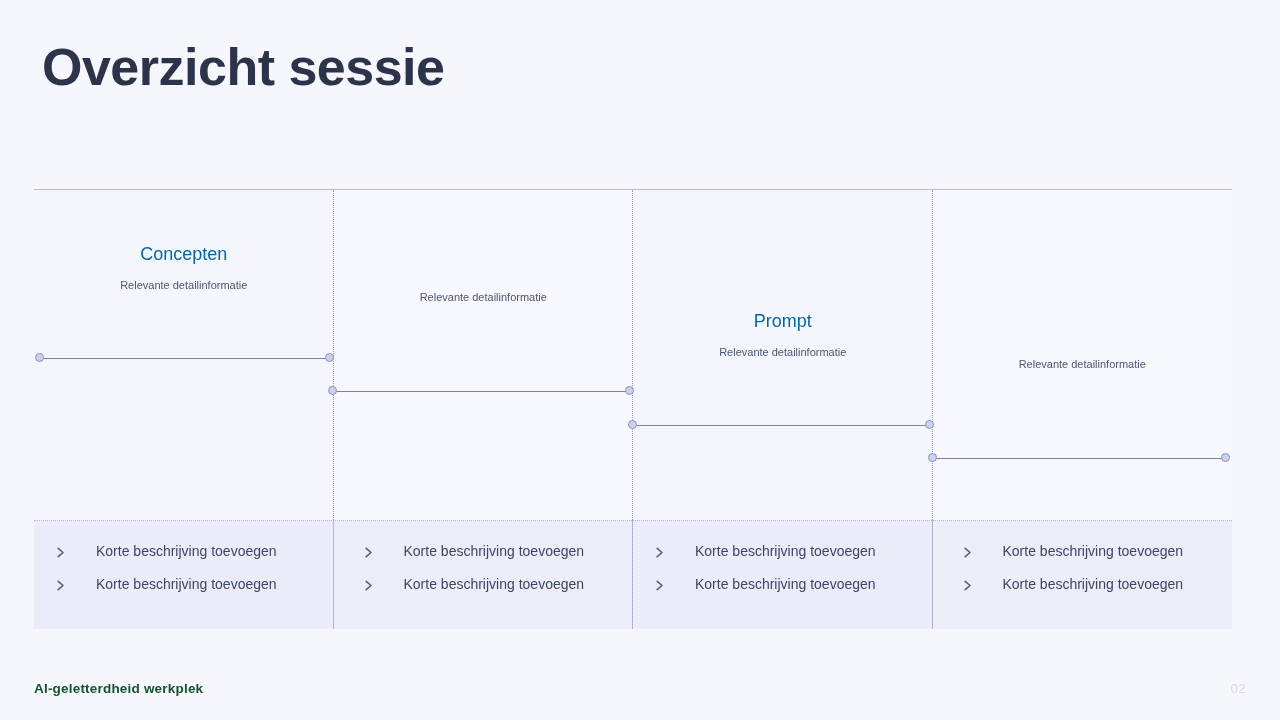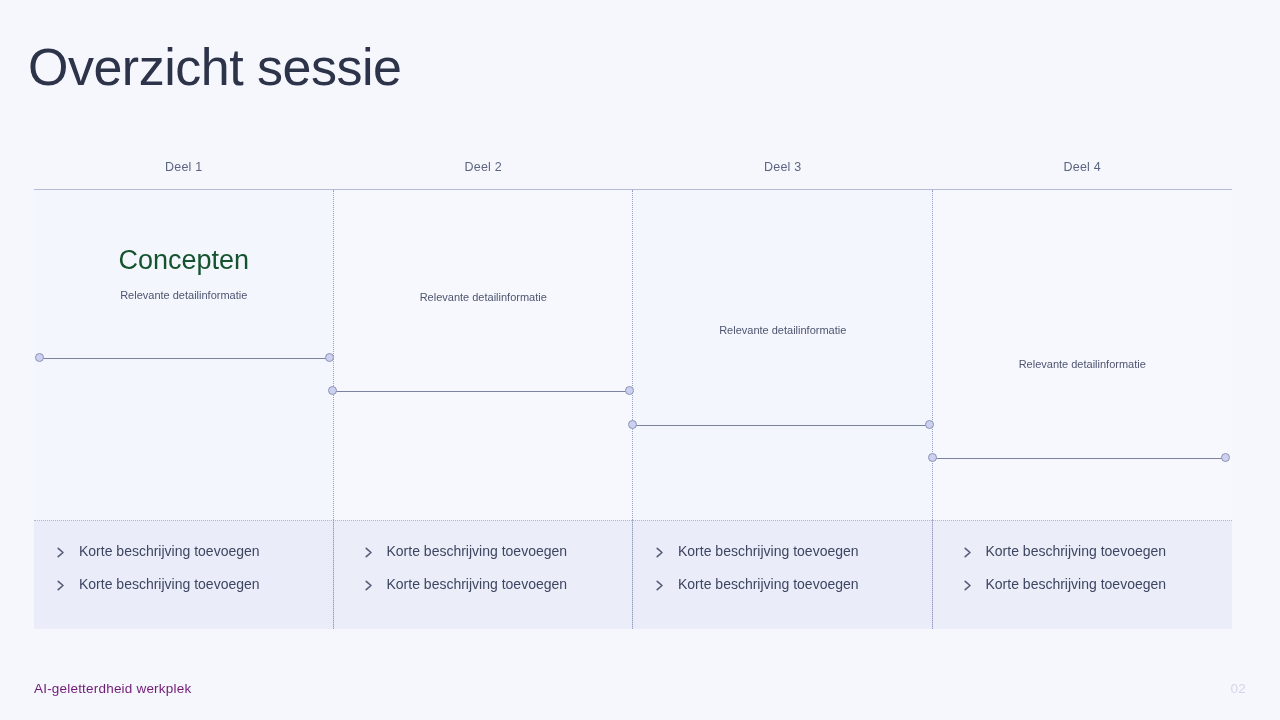--- a/index.html
+++ b/index.html
@@ -12,24 +12,24 @@
     background: #f6f7fd;
     font-family: "Liberation Sans", sans-serif;
     overflow: hidden;
     position: relative;
     -webkit-font-smoothing: antialiased;
   }
 
   
   .slide-title {
     position: absolute;
-    left: 28px;
+    left: 42px;
     top: 38px;
     font-size: 52px;
-    font-weight: 400;
+    font-weight: 700;
     color: #2d3349;
     letter-spacing: -0.5px;
     line-height: 1.15;
   }
 
   
   .diagram {
     position: absolute;
     left: 34px;
     top: 158px;
@@ -101,23 +101,23 @@
   .col-title-wrap {
     flex: 1 1 0;
     text-align: center;
   }
   .col-title-wrap.s0 { padding-top: 54px; }
   .col-title-wrap.s1 { padding-top: 88px; }
   .col-title-wrap.s2 { padding-top: 121px; }
   .col-title-wrap.s3 { padding-top: 155px; }
 
   .col-heading {
-    font-size: 27px;
+    font-size: 18px;
     font-weight: 400;
-    color: #14532d;
+    color: #0369a1;
     line-height: 1.2;
   }
   .col-sub {
     margin-top: 13px;
     font-size: 11px;
     color: #4e5570;
     line-height: 1.2;
   }
 
   
@@ -176,21 +176,21 @@
     position: absolute;
     left: -1px;
     top: -1.5px;
     bottom: 0;
     width: 0;
     border-left: 1.5px dotted #9aa0c4;
   }
   .bullet-item {
     display: flex;
     align-items: center;
-    gap: 12px;
+    gap: 29px;
     padding-left: 20px;
     margin-bottom: 16px;
   }
   .chev {
     width: 13px;
     height: 13px;
     flex: 0 0 13px;
     display: block;
     color: #565d78;
   }
@@ -201,22 +201,23 @@
   }
   .bullet-col.i1 .bullet-item,
   .bullet-col.i3 .bullet-item { padding-left: 28px; }
 
   
   .footer-left {
     position: absolute;
     left: 34px;
     bottom: 24px;
     font-size: 13.5px;
-    color: #701a75;
+    color: #14532d;
     letter-spacing: 0.2px;
+    font-weight: bold;
   }
   .footer-right {
     position: absolute;
     right: 34px;
     bottom: 24px;
     font-size: 13.5px;
     color: #d3d6e6;
     letter-spacing: 0.2px;
   }
 </style>
@@ -227,37 +228,32 @@
 
 <div class="diagram">
 
   <div class="bands">
     <div class="band"></div>
     <div class="band alt"></div>
     <div class="band"></div>
     <div class="band alt"></div>
   </div>
 
-  <div class="head-row">
-    <div class="head-cell">Deel 1</div>
-    <div class="head-cell">Deel 2</div>
-    <div class="head-cell">Deel 3</div>
-    <div class="head-cell">Deel 4</div>
-  </div>
   <div class="head-rule"></div>
 
   <div class="col-titles">
     <div class="col-title-wrap s0">
       <div class="col-heading">Concepten</div>
       <div class="col-sub">Relevante detailinformatie</div>
     </div>
     <div class="col-title-wrap s1">
       <div class="col-sub">Relevante detailinformatie</div>
     </div>
     <div class="col-title-wrap s2">
+      <div class="col-heading">Prompt</div>
       <div class="col-sub">Relevante detailinformatie</div>
     </div>
     <div class="col-title-wrap s3">
       <div class="col-sub">Relevante detailinformatie</div>
     </div>
   </div>
 
   <div class="connectors">
     <div class="conn" id="conn-0" style="left: 1px; width: 299px; top: 195px;">
       <div class="rail"></div>

